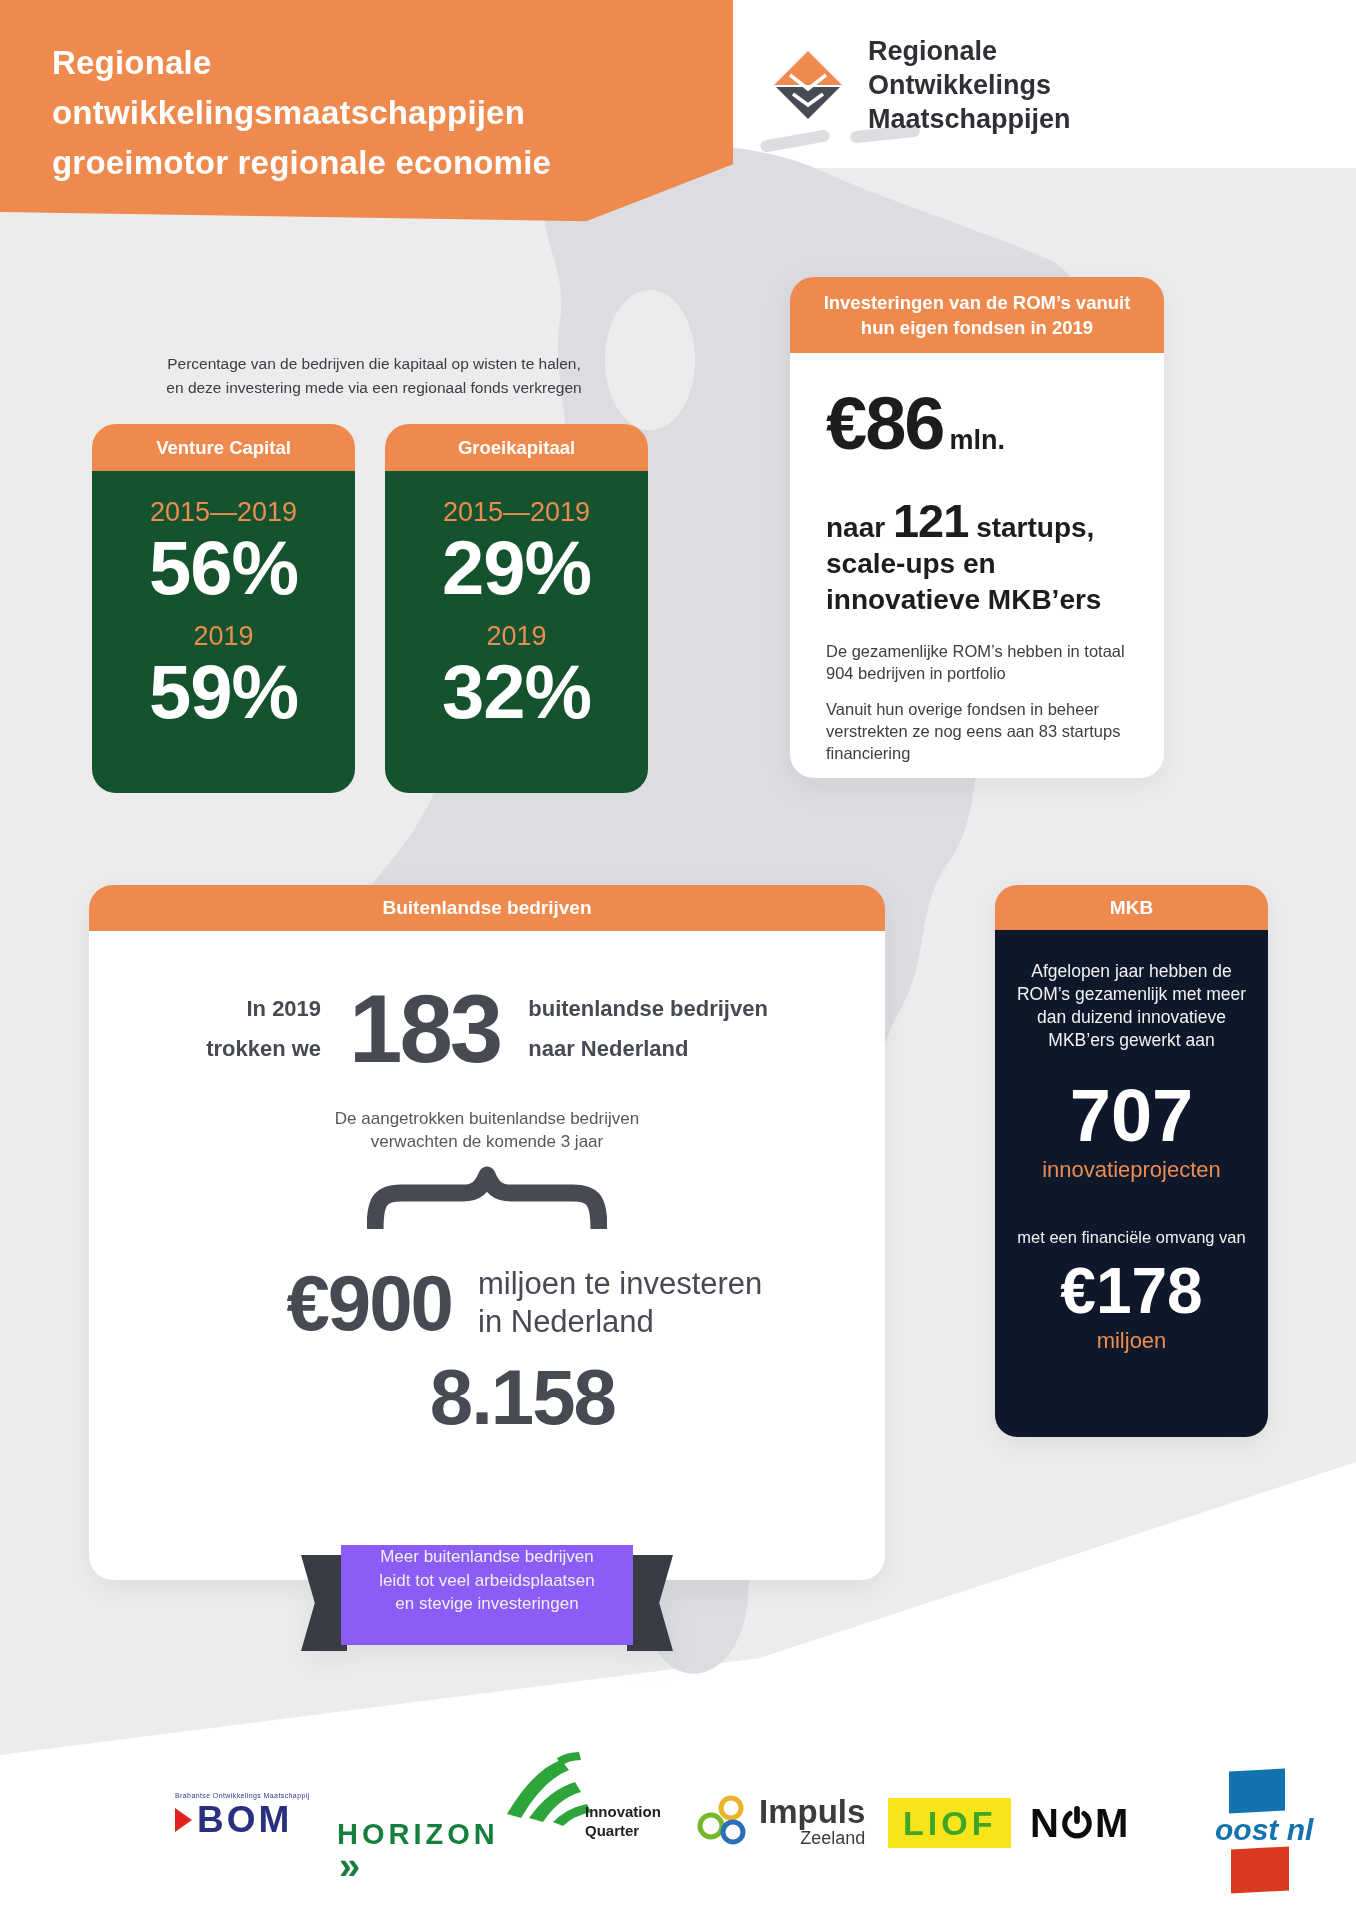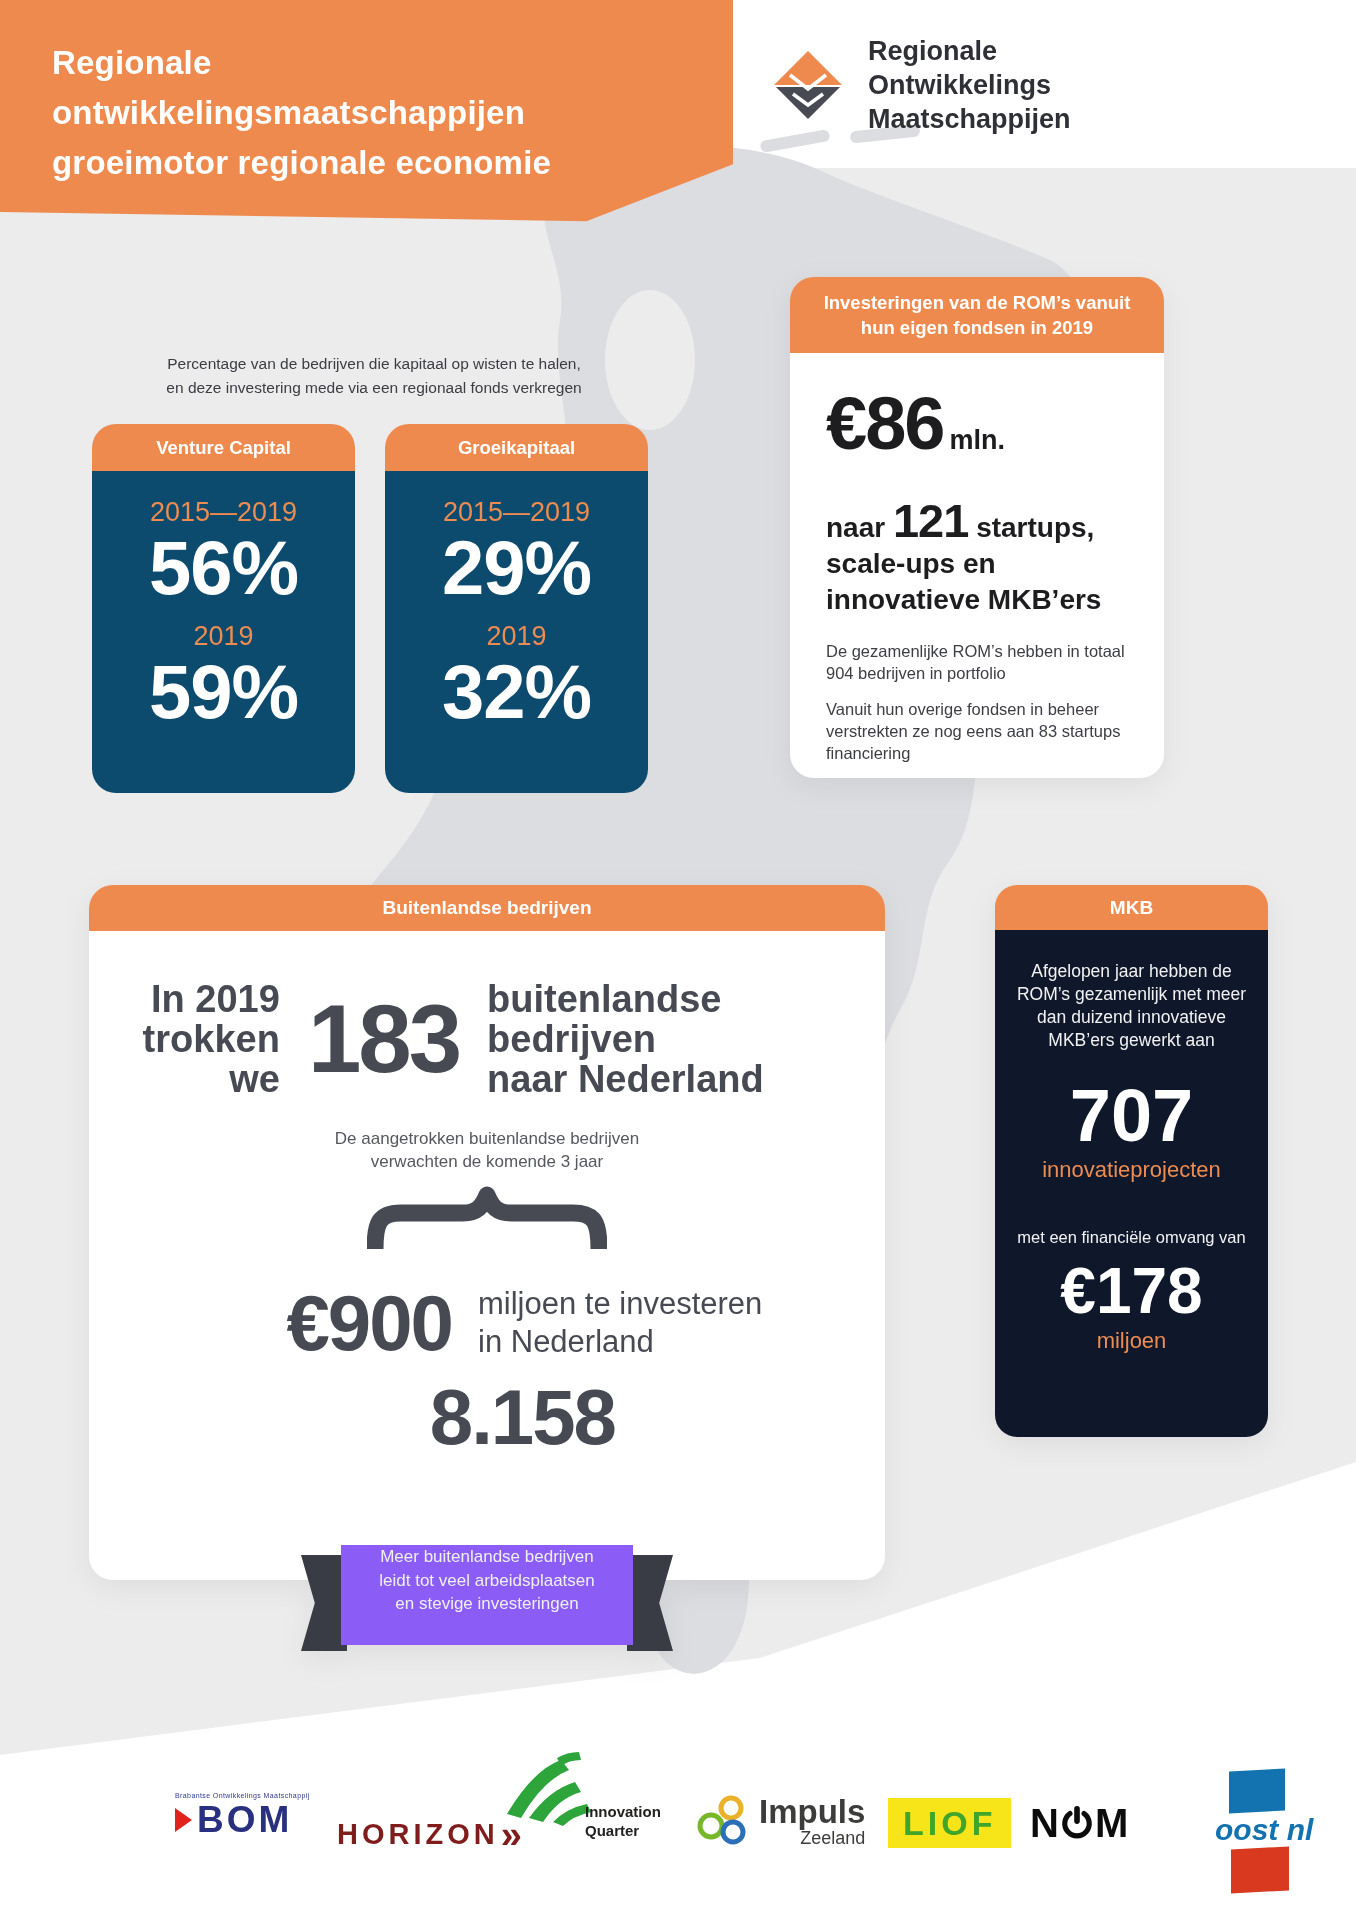--- a/index.html
+++ b/index.html
@@ -22,21 +22,21 @@
   .brand-text{color:#2e3036;font-size:27px;font-weight:700;line-height:34px;}
 
   
   .cap-intro{left:70px;top:352px;width:608px;text-align:center;color:#3b3d43;
         font-size:15.5px;line-height:24px;}
   .cap-card{width:263px;top:424px;}
   .cap-card.c1{left:92px;} .cap-card.c2{left:385px;}
   .card-head{background:#ef8a4f;border-radius:24px 24px 0 0;color:#ffffff;
         font-weight:700;text-align:center;}
   .cap-card .card-head{height:47px;line-height:47px;font-size:18.5px;}
-  .cap-body{background:#0c4a6e;border-radius:0 0 24px 24px;height:322px;text-align:center;
+  .cap-body{background:#14532d;border-radius:0 0 24px 24px;height:322px;text-align:center;
         padding-top:26px;box-sizing:border-box;}
   .period{color:#ec8c50;font-size:27px;line-height:30px;}
   .big-pct{color:#ffffff;font-size:76px;font-weight:800;line-height:82px;letter-spacing:-1px;}
   .period.second{margin-top:12px;}
 
   
   .inv-card{left:790px;top:277px;width:374px;filter:drop-shadow(0 8px 14px rgba(0,0,0,.06));}
   .inv-card .card-head{border-radius:24px 24px 0 0;padding:13px 24px;font-size:18.5px;line-height:25px;height:auto;box-sizing:border-box;min-height:75px;display:flex;flex-direction:column;justify-content:center;}
   .inv-body{background:#ffffff;border-radius:0 0 24px 24px;height:425px;box-sizing:border-box;
         padding:34px 26px 0 36px;}
@@ -45,21 +45,21 @@
   .naar-block{margin-top:26px;color:#1d1d1f;font-size:28px;font-weight:700;line-height:36px;}
   .naar-big{font-size:47px;font-weight:800;letter-spacing:-1px;}
   .inv-note{margin-top:22px;color:#3c3e44;font-size:16.5px;line-height:22px;width:312px;}
   .inv-note + .inv-note{margin-top:14px;}
 
   
   .for-card{left:89px;top:885px;width:796px;filter:drop-shadow(0 8px 14px rgba(0,0,0,.06));}
   .for-card .card-head{height:46px;line-height:46px;font-size:19px;border-radius:24px 24px 0 0;}
   .for-body{position:relative;background:#ffffff;border-radius:0 0 24px 24px;height:649px;box-sizing:border-box;}
   .lead-row{display:flex;justify-content:center;align-items:center;gap:28px;padding-top:48px;}
-  .lead-side{color:#474a53;font-size:38px;font-weight:700;line-height:40px;}
+  .lead-side{color:#474a53;font-size:22px;font-weight:700;line-height:40px;}
   .lead-side.l{text-align:right;} .lead-side.r{text-align:left;}
   .lead-num{color:#474a53;font-size:96px;font-weight:800;letter-spacing:-3px;line-height:100px;}
   .expect{margin:28px auto 0;width:330px;text-align:center;color:#56585f;font-size:17px;line-height:23px;}
   .brace{display:block;margin:12px auto 0;}
   .stat-row{display:flex;justify-content:center;align-items:center;gap:26px;margin-top:34px;}
   .stat-row.second{margin-top:14px;}
   .stat-num{min-width:256px;text-align:right;color:#474a53;font-size:78px;font-weight:800;
         letter-spacing:-2px;line-height:80px;}
   .stat-label{width:300px;text-align:left;color:#474a53;font-size:31px;font-weight:400;line-height:38px;}
 
@@ -82,21 +82,21 @@
   .mkb-small{color:#f2f2f3;font-size:16.5px;margin-top:44px;}
   .mkb-big2{color:#ffffff;font-size:64px;font-weight:800;line-height:68px;margin-top:10px;}
 
   
   .logo-bom{left:175px;top:1792px;width:150px;}
   .bom-small{color:#2d3a8c;font-size:7px;letter-spacing:.4px;white-space:nowrap;margin-bottom:3px;}
   .bom-row{display:flex;align-items:center;gap:5px;}
   .bom-tri{width:0;height:0;border-left:17px solid #e0231c;border-top:12px solid transparent;
         border-bottom:12px solid transparent;}
   .bom-word{color:#28307f;font-size:37px;font-weight:900;letter-spacing:3px;line-height:36px;}
-  .logo-horizon{left:337px;top:1818px;display:flex;align-items:center;color:#7f1d1d;}
+  .logo-horizon{left:337px;top:1818px;display:flex;align-items:flex-start;color:#15803d;flex-direction:column;}
   .hz-word{font-size:29px;font-weight:800;letter-spacing:4px;}
   .hz-chev{font-size:38px;font-weight:800;margin-left:2px;line-height:30px;}
   .logo-iq{left:505px;top:1750px;width:150px;height:96px;}
   .iq-text{position:absolute;left:80px;top:52px;color:#23211f;font-size:15px;font-weight:700;line-height:19px;}
   .logo-impuls{left:695px;top:1792px;display:flex;align-items:flex-start;gap:8px;}
   .impuls-word{color:#3c3c3a;font-size:33px;font-weight:700;line-height:40px;}
   .impuls-sub{color:#3c3c3a;font-size:18px;text-align:right;margin-top:-4px;}
   .logo-liof{left:888px;top:1798px;background:#f7e519;padding:7px 15px;}
   .liof-word{color:#3fa52b;font-size:34px;font-weight:900;letter-spacing:4px;line-height:36px;}
   .logo-nom{left:1030px;top:1803px;display:flex;align-items:center;gap:2px;color:#0c0c0c;}

